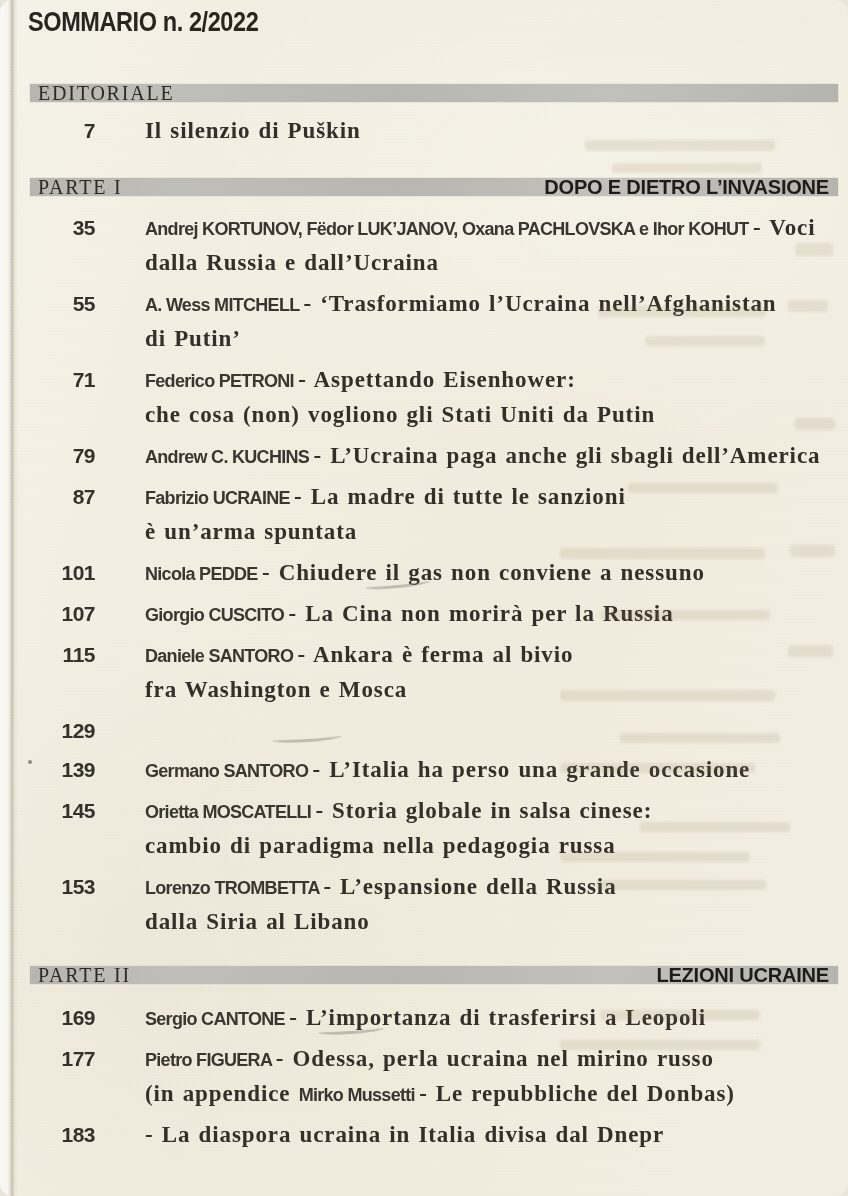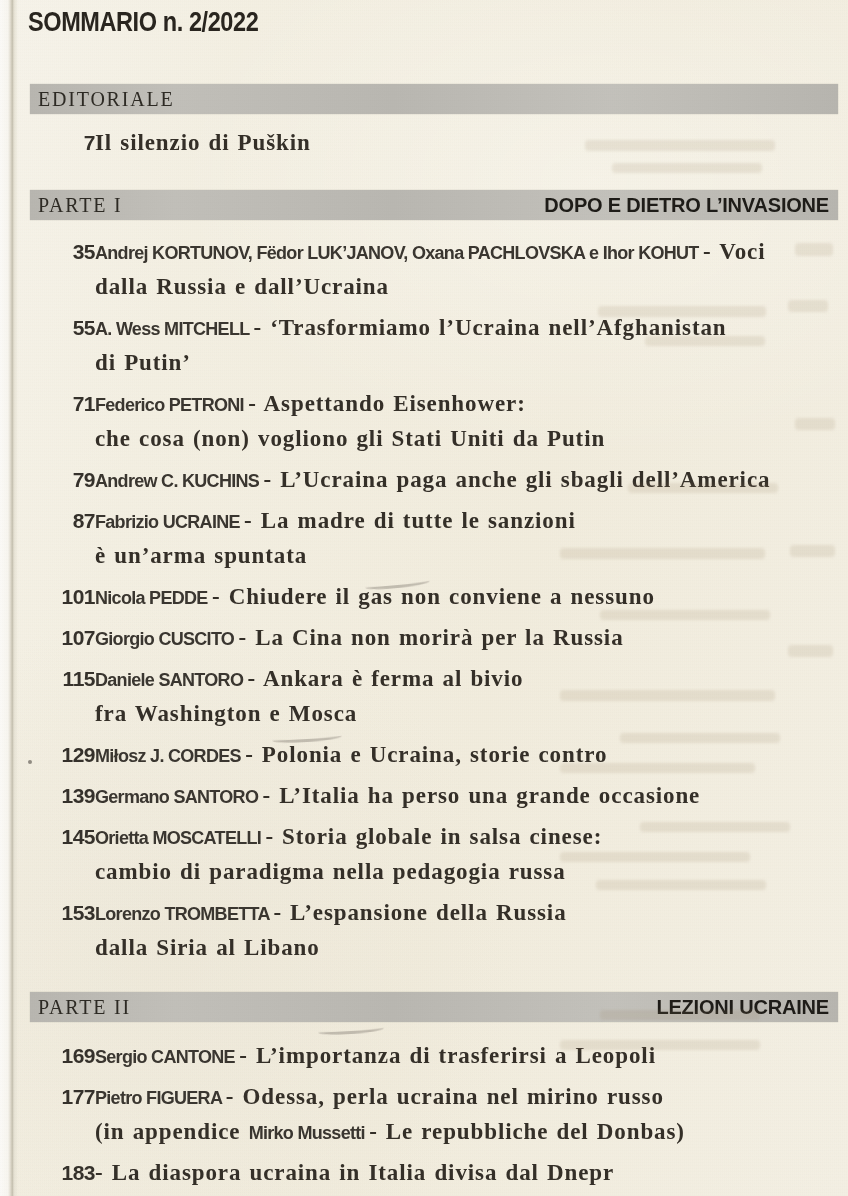--- a/index.html
+++ b/index.html
@@ -7,40 +7,41 @@
     width:848px;height:1196px;overflow:hidden;
     font-family:"Liberation Serif",serif;
     background:#e9e5d8;
   }
   .page{
     position:relative;width:848px;height:1196px;overflow:hidden;
     background:
       radial-gradient(ellipse 600px 400px at 70% 15%, rgba(255,255,252,.35), rgba(255,255,255,0) 70%),
       radial-gradient(ellipse 500px 500px at 20% 80%, rgba(232,226,210,.45), rgba(255,255,255,0) 70%),
       linear-gradient(105deg,#f6f3ea 0%,#f3efe2 22%,#f1ecdd 58%,#f3efe3 100%);
+    border-radius: 13px;
   }
   
   .scan-edge{
     position:absolute;left:0;top:0;bottom:0;width:18px;
     background:linear-gradient(90deg,
       #fbfaf7 0%, #f7f5ef 45%,
       #ddd8ca 60%, #c4bfae 68%,
       #e6e2d4 78%, rgba(243,239,227,0) 100%);
   }
   .page-title{
     position:absolute;left:28px;top:6px;margin:0;
     font-family:"Liberation Sans",sans-serif;
     font-size:28px;font-weight:700;letter-spacing:-.5px;
     color:#29251f;
     display:inline-block;transform:scaleX(.84);transform-origin:left top;
     white-space:nowrap;
   }
   #sections{position:absolute;left:0;top:84px;right:0;}
   .section-bar{
-    margin-left:30px;width:808px;height:30px;box-sizing:border-box;
+    margin-left:30px;width:808px;height:18px;box-sizing:border-box;
     display:flex;align-items:center;justify-content:space-between;
     padding:0 9px 0 8px;
     background:linear-gradient(90deg,#b8b6b0 0%,#c1bfb9 18%,#b9b7b1 45%,#c3c1bb 72%,#b7b5af 100%);
     box-shadow:0 0 1px rgba(90,85,75,.35);
   }
   .bar-left{
     font-family:"Liberation Serif",serif;font-size:20px;font-weight:400;
     letter-spacing:1.8px;color:#2d2a24;white-space:nowrap;
   }
   .bar-right{
@@ -51,21 +52,21 @@
   .sec-2{margin-top:29px;}
   .sec-2 .entries{padding-top:15px;}
   .sec-3{margin-top:26px;}
   .sec-3 .entries{padding-top:17px;}
   .entry{display:flex;align-items:flex-start;margin-bottom:6px;line-height:33px;}
   .num{
     flex:none;width:62px;margin-left:33px;text-align:right;
     font-family:"Liberation Sans",sans-serif;font-size:21px;font-weight:700;
     letter-spacing:-.5px;color:#35312b;
   }
-  .txt{flex:1;padding-right:12px;color:#332e27;}
+  .txt{flex:1;margin-left:50px;padding-right:12px;color:#332e27;}
   .seg-serif{
     font-family:"Liberation Serif",serif;font-size:23px;font-weight:700;
     letter-spacing:.9px;word-spacing:1.5px;color:#342f28;
   }
   .seg-sans{
     font-family:"Liberation Sans",sans-serif;font-size:18px;font-weight:700;
     letter-spacing:-.7px;color:#3a3630;
   }
   
   .ghost{
@@ -143,21 +144,20 @@
           <div class="entry">
             <span class="num">107</span>
             <span class="txt"><span class="seg seg-sans">Giorgio CUSCITO </span><span class="seg seg-serif">- La Cina non morirà per la Russia</span></span>
           </div>
           <div class="entry">
             <span class="num">115</span>
             <span class="txt"><span class="seg seg-sans">Daniele SANTORO </span><span class="seg seg-serif">- Ankara è ferma al bivio<br>fra Washington e Mosca</span></span>
           </div>
           <div class="entry">
             <span class="num">129</span>
-            <span class="txt"><span class="seg seg-sans">Miłosz J. CORDES </span><span class="seg seg-serif">- Polonia e Ucraina, storie contro</span></span>
           </div>
           <div class="entry">
             <span class="num">139</span>
             <span class="txt"><span class="seg seg-sans">Germano SANTORO </span><span class="seg seg-serif">- L’Italia ha perso una grande occasione</span></span>
           </div>
           <div class="entry">
             <span class="num">145</span>
             <span class="txt"><span class="seg seg-sans">Orietta MOSCATELLI </span><span class="seg seg-serif">- Storia globale in salsa cinese:<br>cambio di paradigma nella pedagogia russa</span></span>
           </div>
           <div class="entry">

